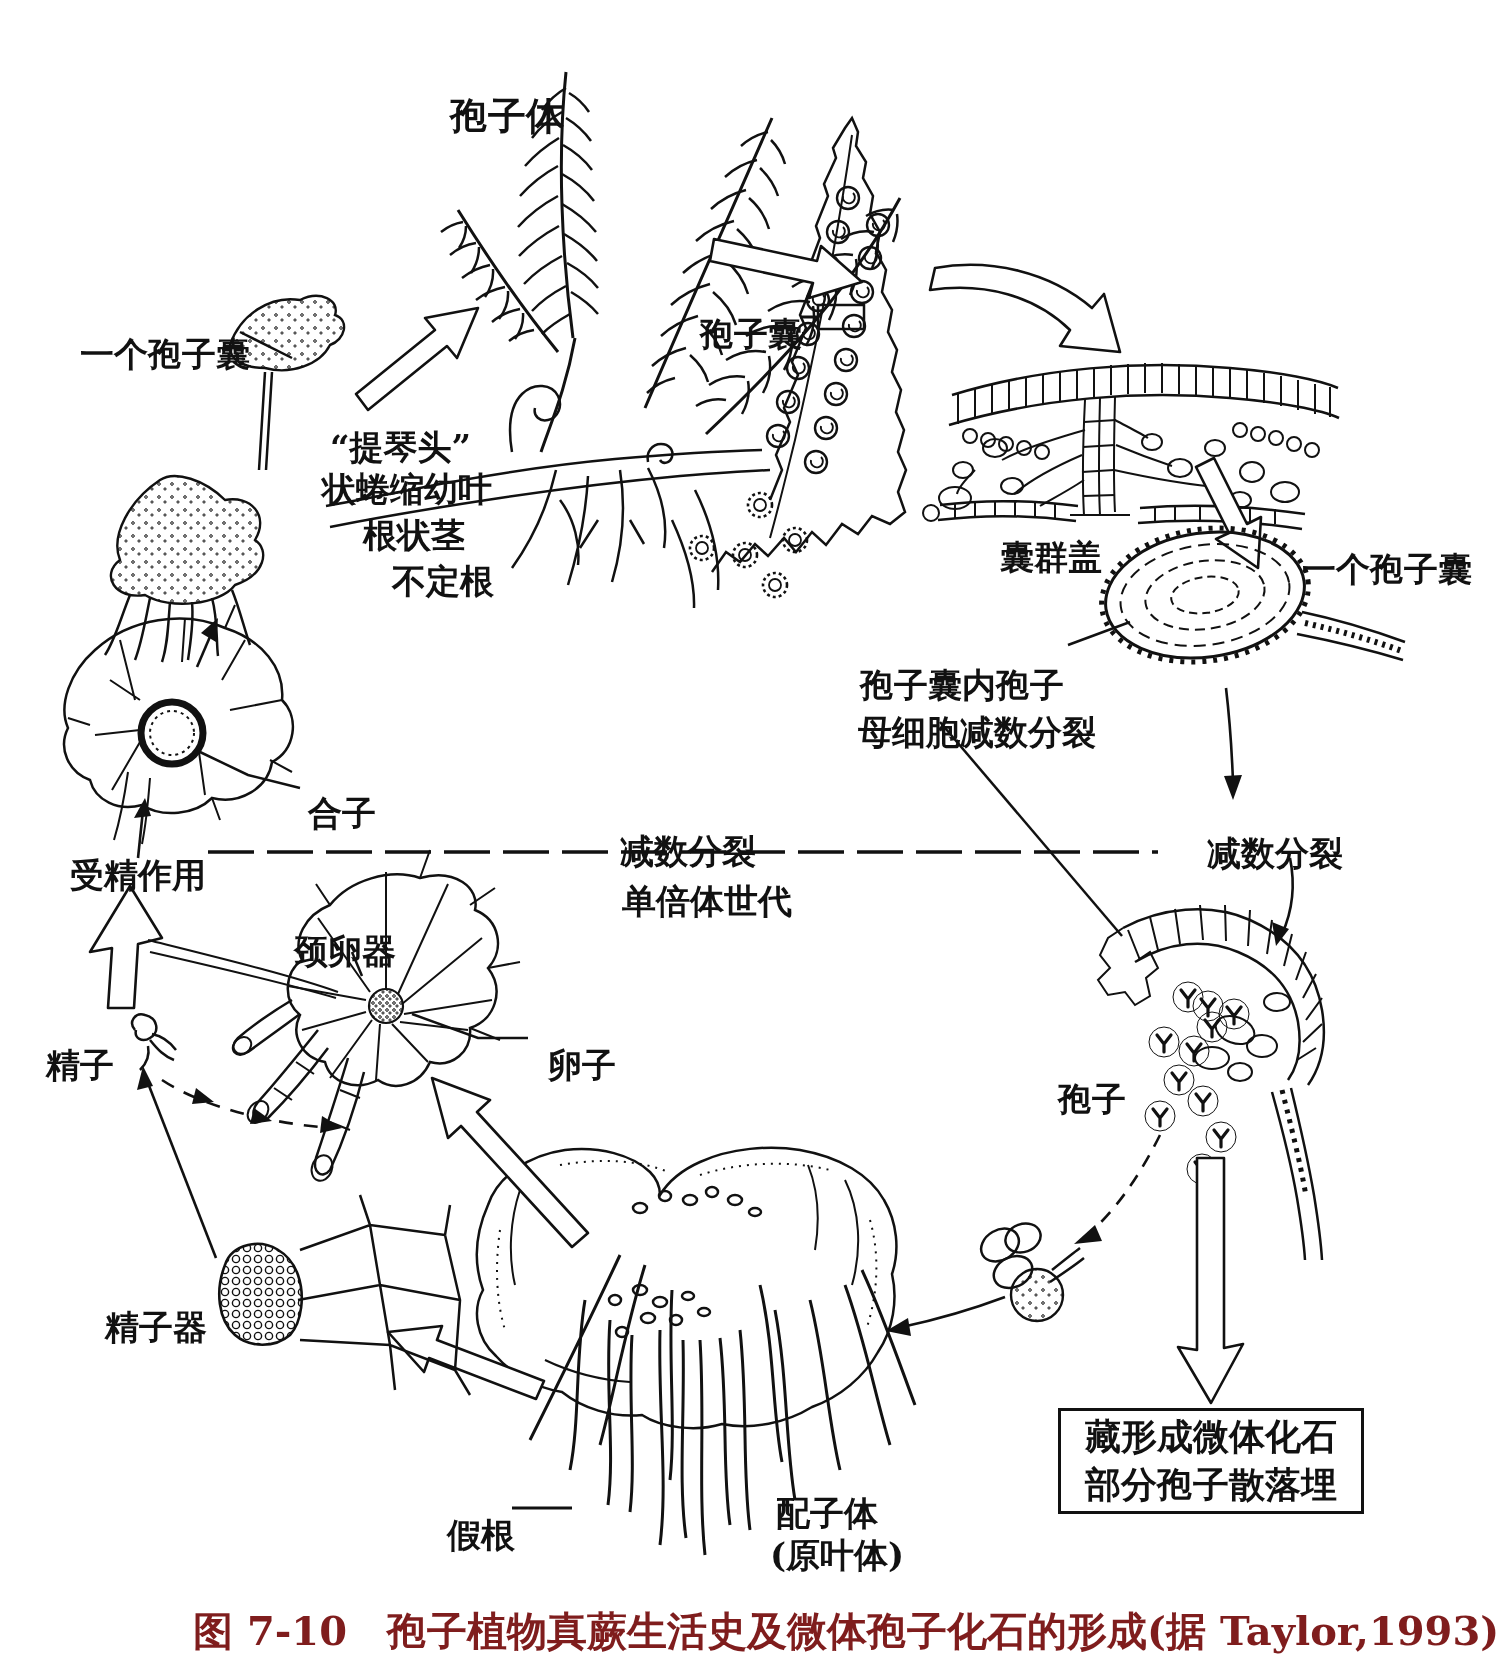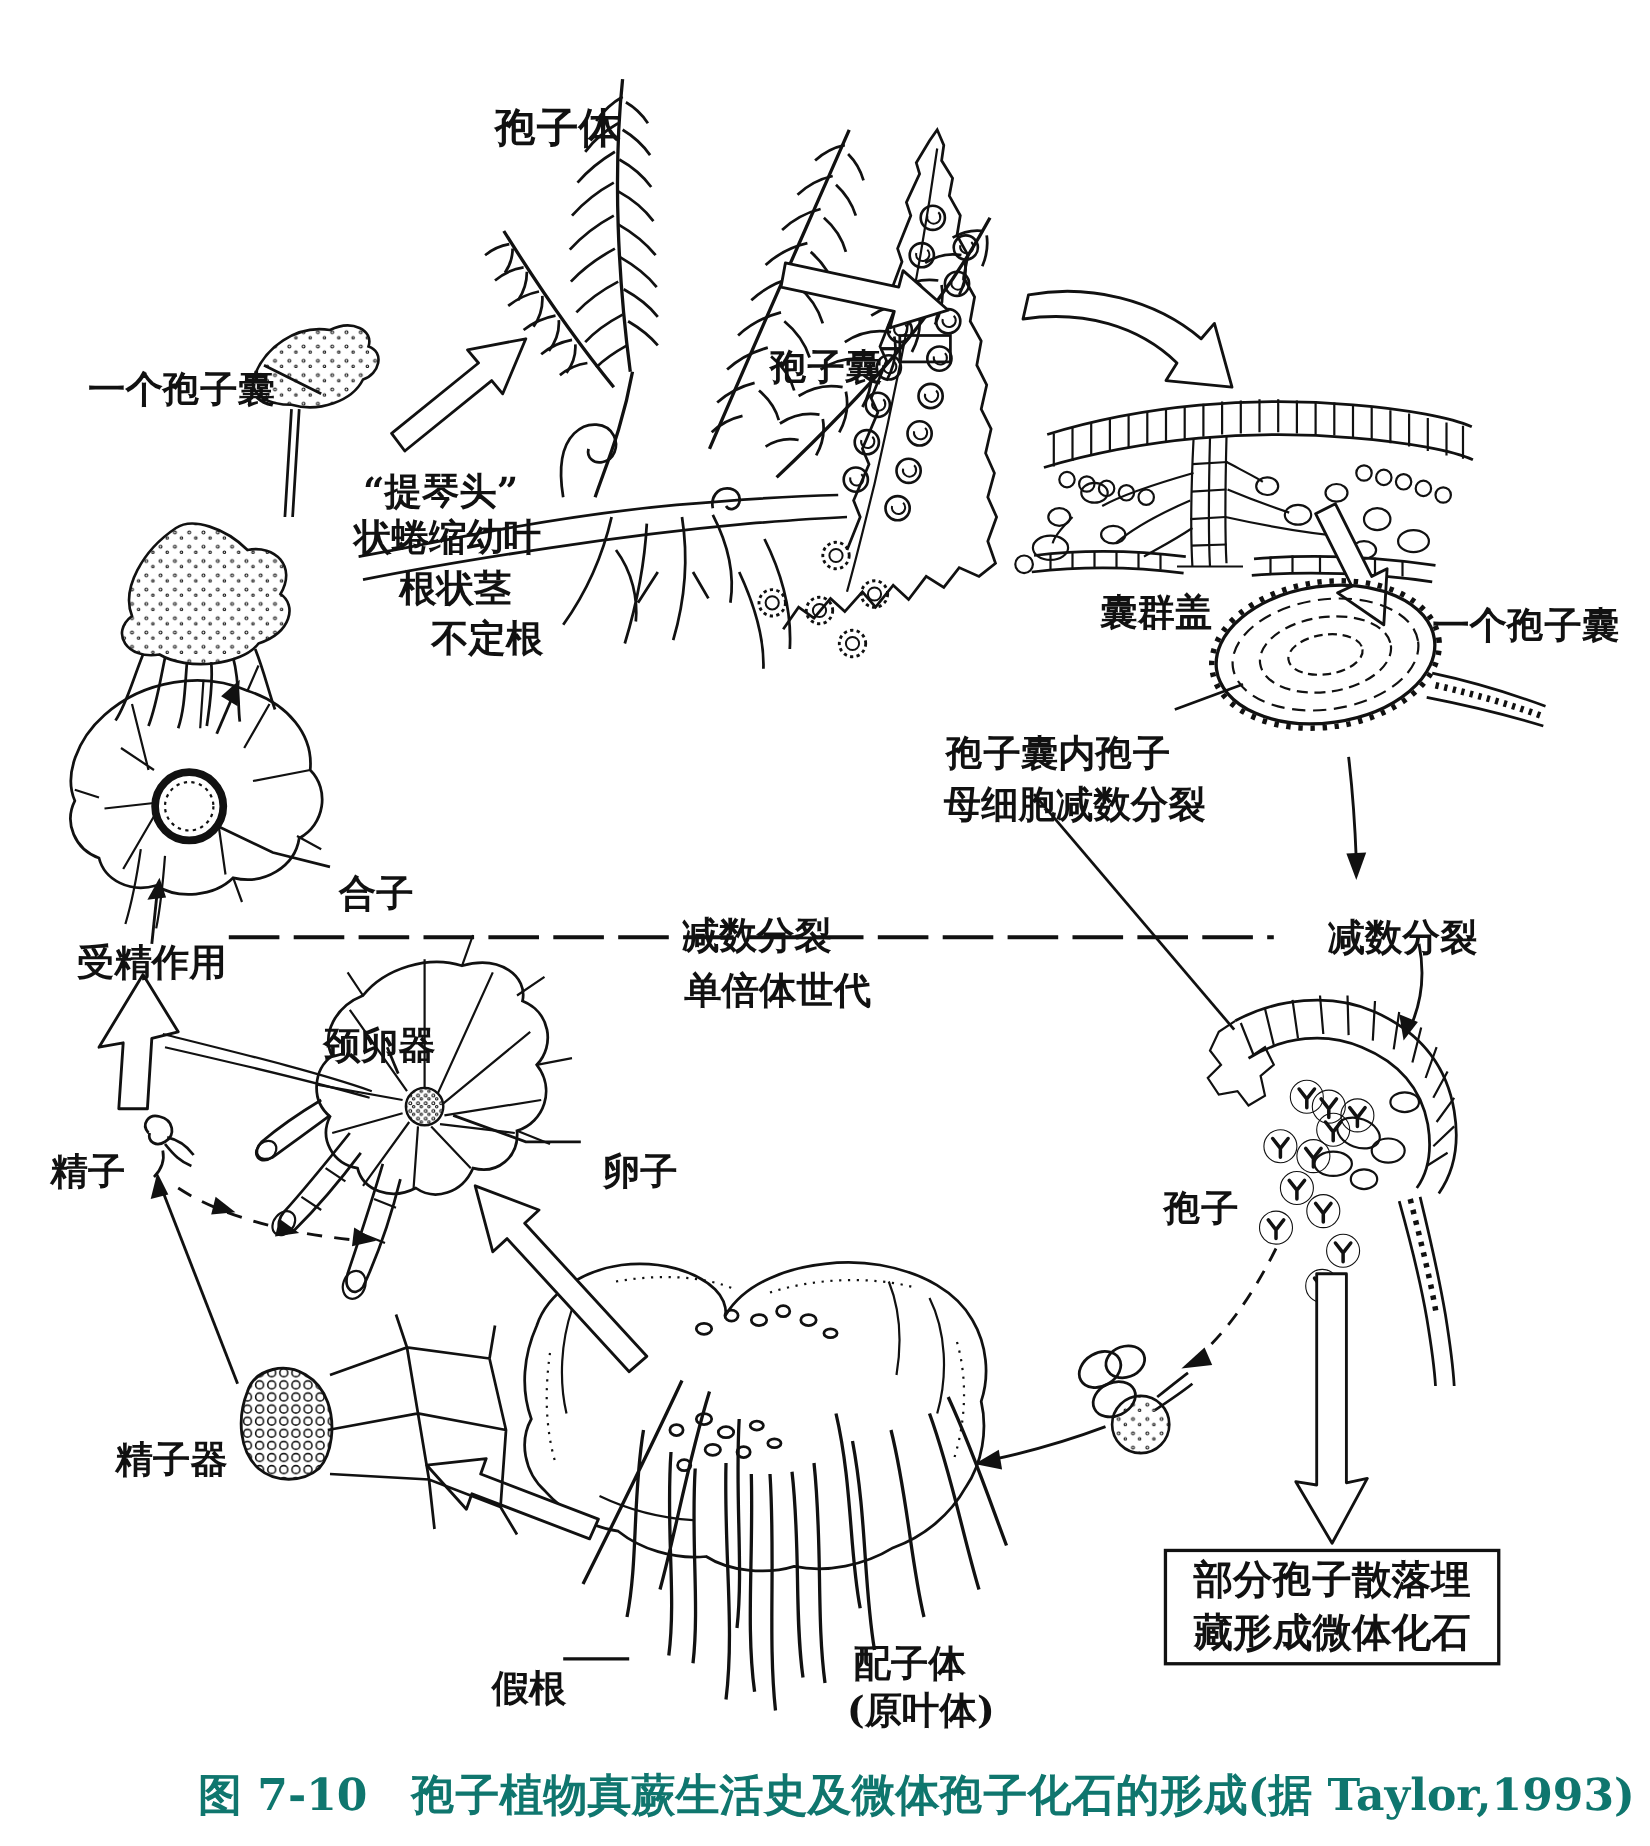--- a/index.html
+++ b/index.html
@@ -10,21 +10,21 @@
   .s2{stroke-width:2}.s25{stroke-width:2.5}.s3{stroke-width:3}
   .hollow{fill:#ffffff;stroke:#111;stroke-width:2.6;stroke-linejoin:round;}
   .solid{stroke:#111;stroke-width:2.6;}
   .head{fill:#111;stroke:none;}
   .dots{fill:url(#stip);stroke:#111;stroke-width:2.4;}
   .dotsd{fill:url(#stipDense);stroke:#111;stroke-width:2.2;}
   .honeyf{fill:url(#honey);stroke:#111;stroke-width:2.6;}
   .lbl{position:absolute;font-size:34px;font-weight:700;white-space:nowrap;line-height:1.05;
        letter-spacing:0;color:#111;margin-top:20px;}
   .lbl-lg{font-size:38px;}
-  .caption{position:absolute;left:180px;top:1604px;font-size:40px;font-weight:700;white-space:nowrap;color:#0f766e;}
+  .caption{position:absolute;left:193px;top:1604px;font-size:40px;font-weight:700;white-space:nowrap;color:#7f1d1d;}
   .fossil-box{position:absolute;left:1058px;top:1408px;width:300px;height:100px;border:3.5px solid #111;
        display:flex;flex-direction:column;justify-content:center;align-items:center;background:#fff;}
   .fossil-box div{font-size:36px;font-weight:700;line-height:1.32;color:#111;white-space:nowrap;}
 </style>
 </head>
 <body>
 
 <div id="canvas">
 
 <svg id="art" width="1500" height="1678" viewBox="0 0 1500 1678">
@@ -411,19 +411,19 @@
   <div class="lbl" style="left:294px;top:914px">颈卵器</div>
   <div class="lbl" style="left:46px;top:1028px">精子</div>
   <div class="lbl" style="left:548px;top:1028px">卵子</div>
   <div class="lbl" style="left:1058px;top:1062px">孢子</div>
   <div class="lbl" style="left:105px;top:1290px">精子器</div>
   <div class="lbl" style="left:447px;top:1498px">假根</div>
   <div class="lbl" style="left:776px;top:1476px">配子体</div>
   <div class="lbl" style="left:770px;top:1518px">(原叶体)</div>
 
   <div class="fossil-box">
+    <div>藏形成微体化石</div>
     <div>部分孢子散落埋</div>
-    <div>藏形成微体化石</div>
   </div>
 
   <div class="caption">图 7-10　孢子植物真蕨生活史及微体孢子化石的形成(据 Taylor,1993)</div>
 
 </div>
 
 </body></html>

